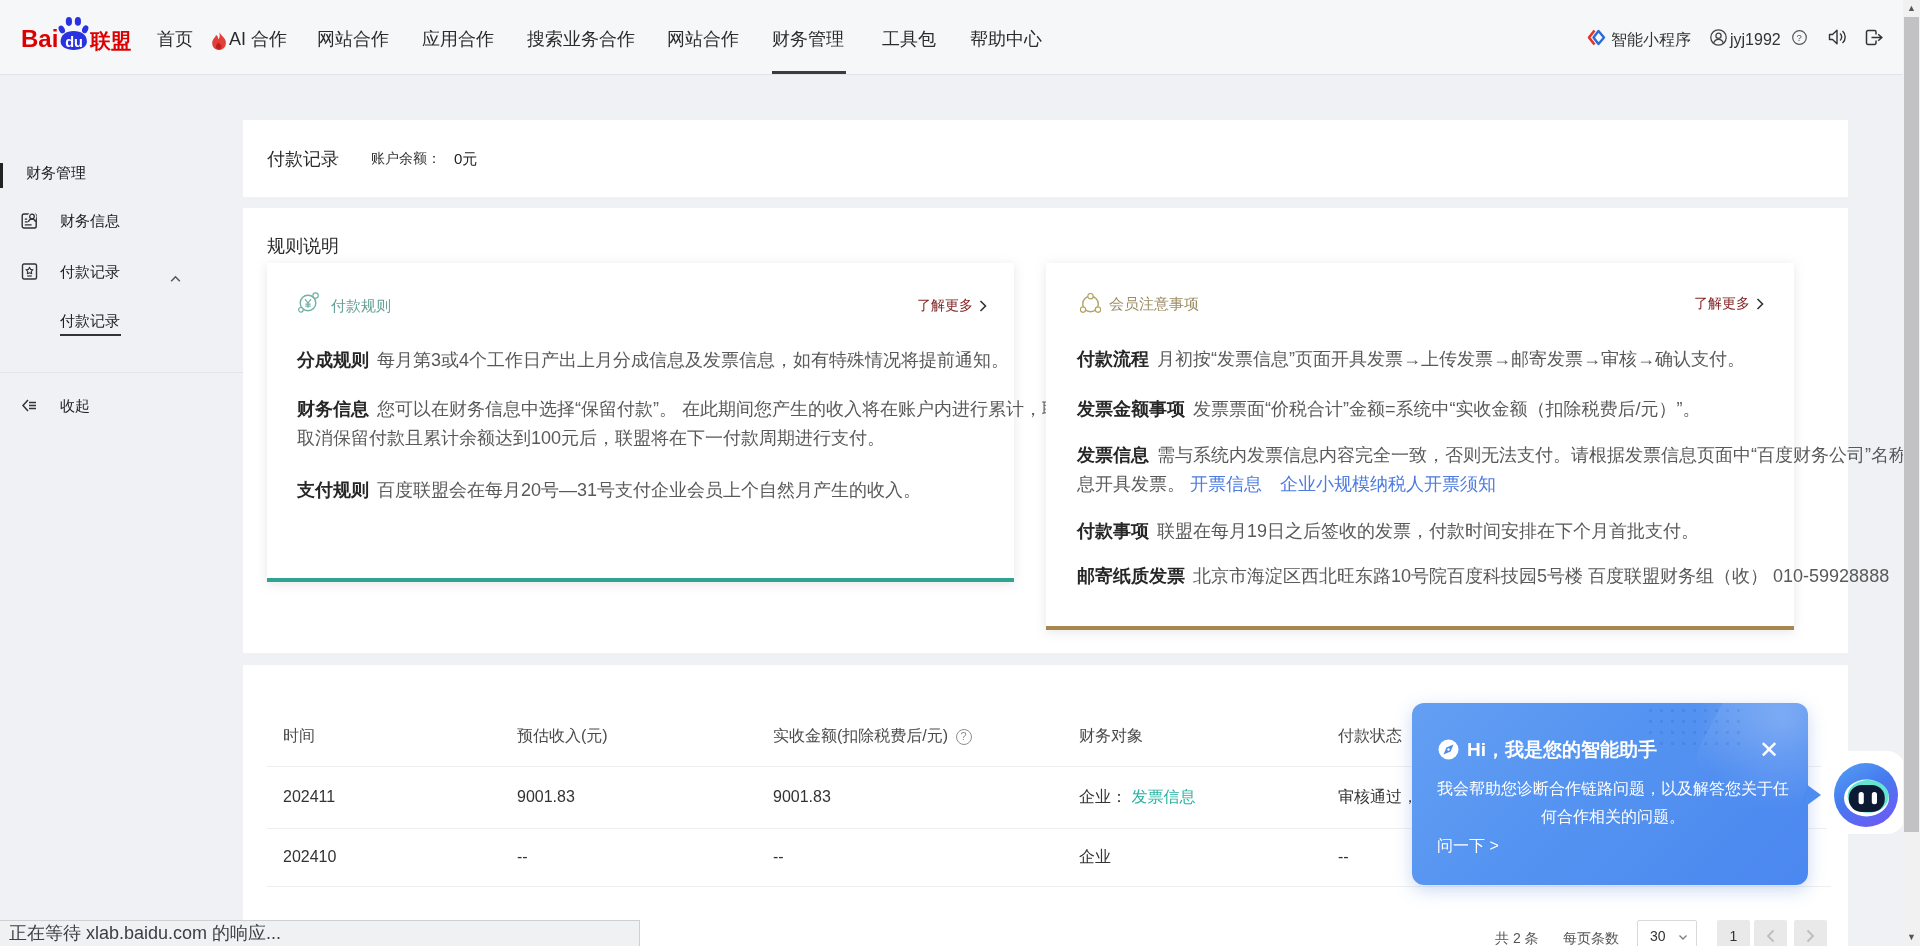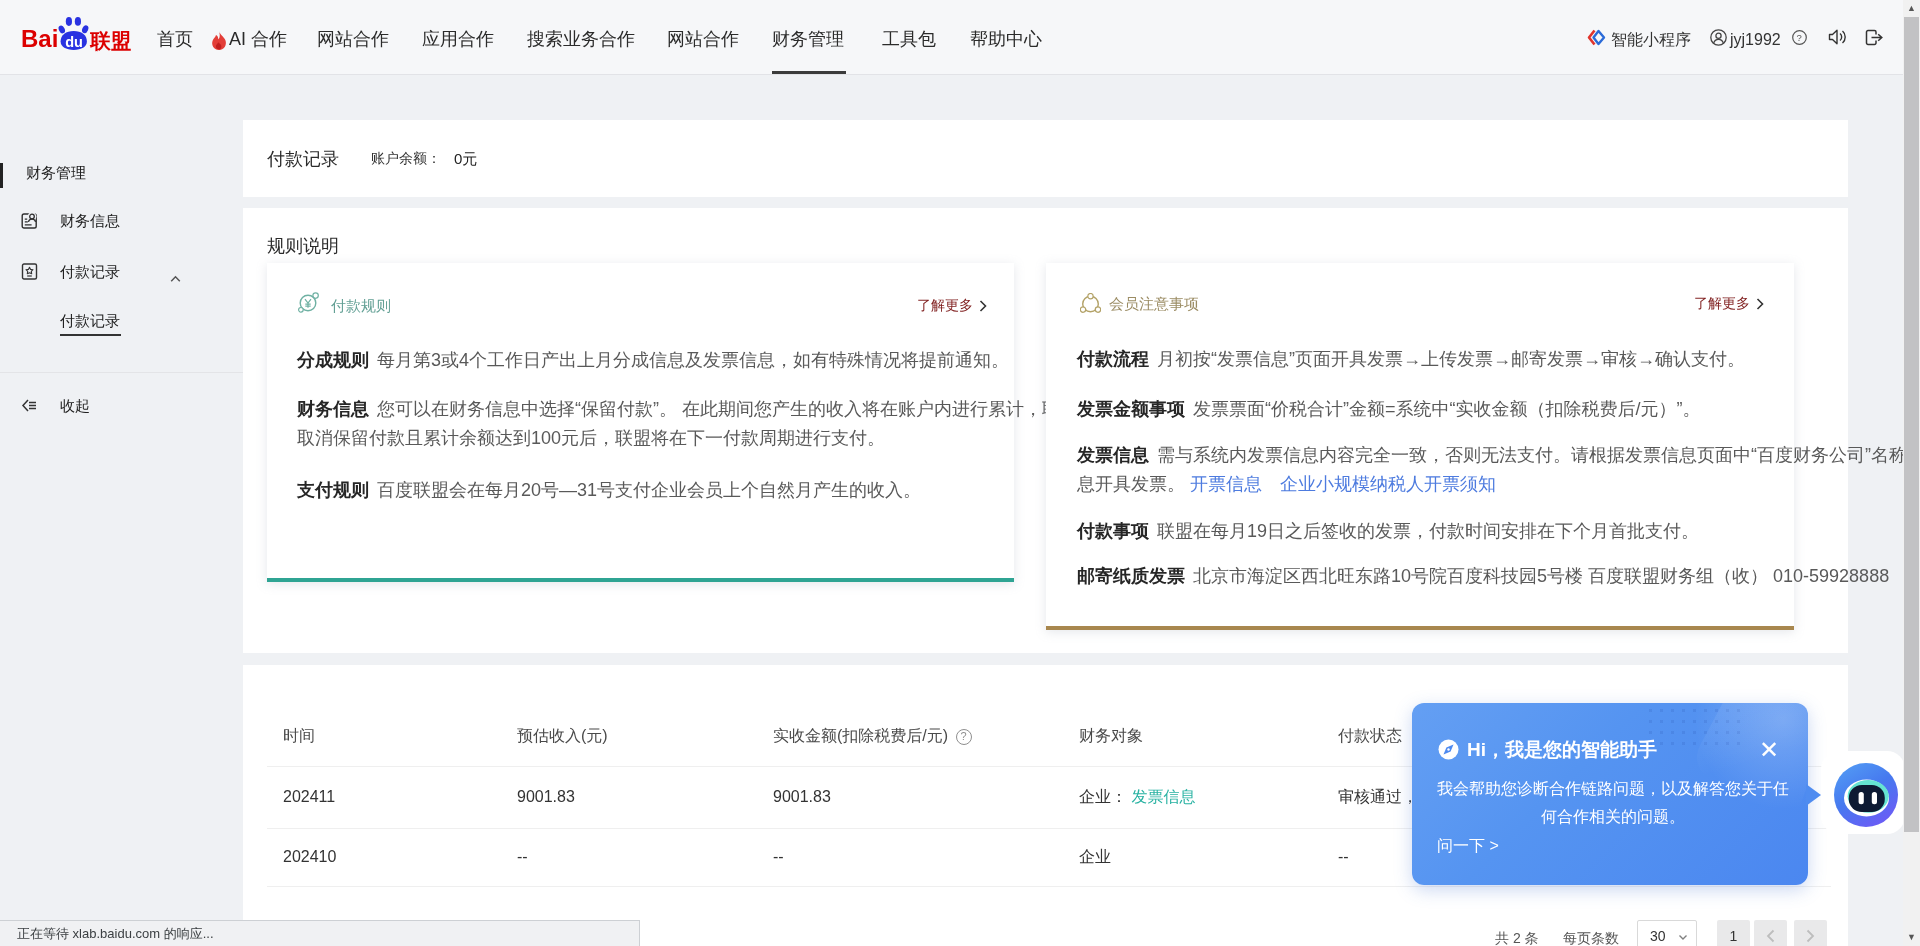--- a/index.html
+++ b/index.html
@@ -30,21 +30,21 @@
 .blue{color:#4d7bdf;}
 .teal-link{color:#28b2a2;}
 
 table{border-collapse:collapse;}
 
 #popup{position:absolute;left:1412px;top:703px;width:396px;height:182px;border-radius:12px;background:linear-gradient(135deg,#649ff3 0%,#5594f1 40%,#4b87f0 100%);box-shadow:0 5px 18px rgba(70,115,210,.28);overflow:hidden;}
 #popup-arrow{position:absolute;left:1806px;top:784px;width:0;height:0;border-top:11px solid transparent;border-bottom:11px solid transparent;border-left:15px solid #4f8cf0;}
 
 #robot-bg{position:absolute;left:1821px;top:751px;width:84px;height:83px;background:#fff;border-radius:18px;}
 
-#status{position:absolute;left:0;top:920px;width:640px;height:26px;background:#f0f1f3;border:1px solid #cdd0d4;border-left:none;border-bottom:none;font-size:13px;color:#3c4043;line-height:25px;padding-left:17px;}
+#status{position:absolute;left:0;top:920px;width:640px;height:26px;background:#f0f1f3;border:1px solid #cdd0d4;border-left:none;border-bottom:none;font-size:18px;color:#3c4043;line-height:25px;padding-left:9px;}
 
 #sb{position:absolute;left:1903px;top:0;width:17px;height:946px;background:#f1f1f1;}
 #sb .thumb{position:absolute;left:1px;top:17px;width:15px;height:815px;background:#c2c2c4;}
 #sb .arr{position:absolute;left:0;width:17px;height:17px;font-size:9px;color:#555;text-align:center;line-height:17px;}
 .pgbox{width:33px;height:32px;background:#e9e9ea;border-radius:2px;text-align:center;line-height:32px;font-size:14px;color:#333;}
 .qmark{display:inline-block;width:16px;height:16px;border:1.2px solid #8f8f8f;border-radius:50%;font-size:11px;line-height:13.5px;text-align:center;color:#8f8f8f;vertical-align:1px;}
 </style>
 </head>
 <body>
 

